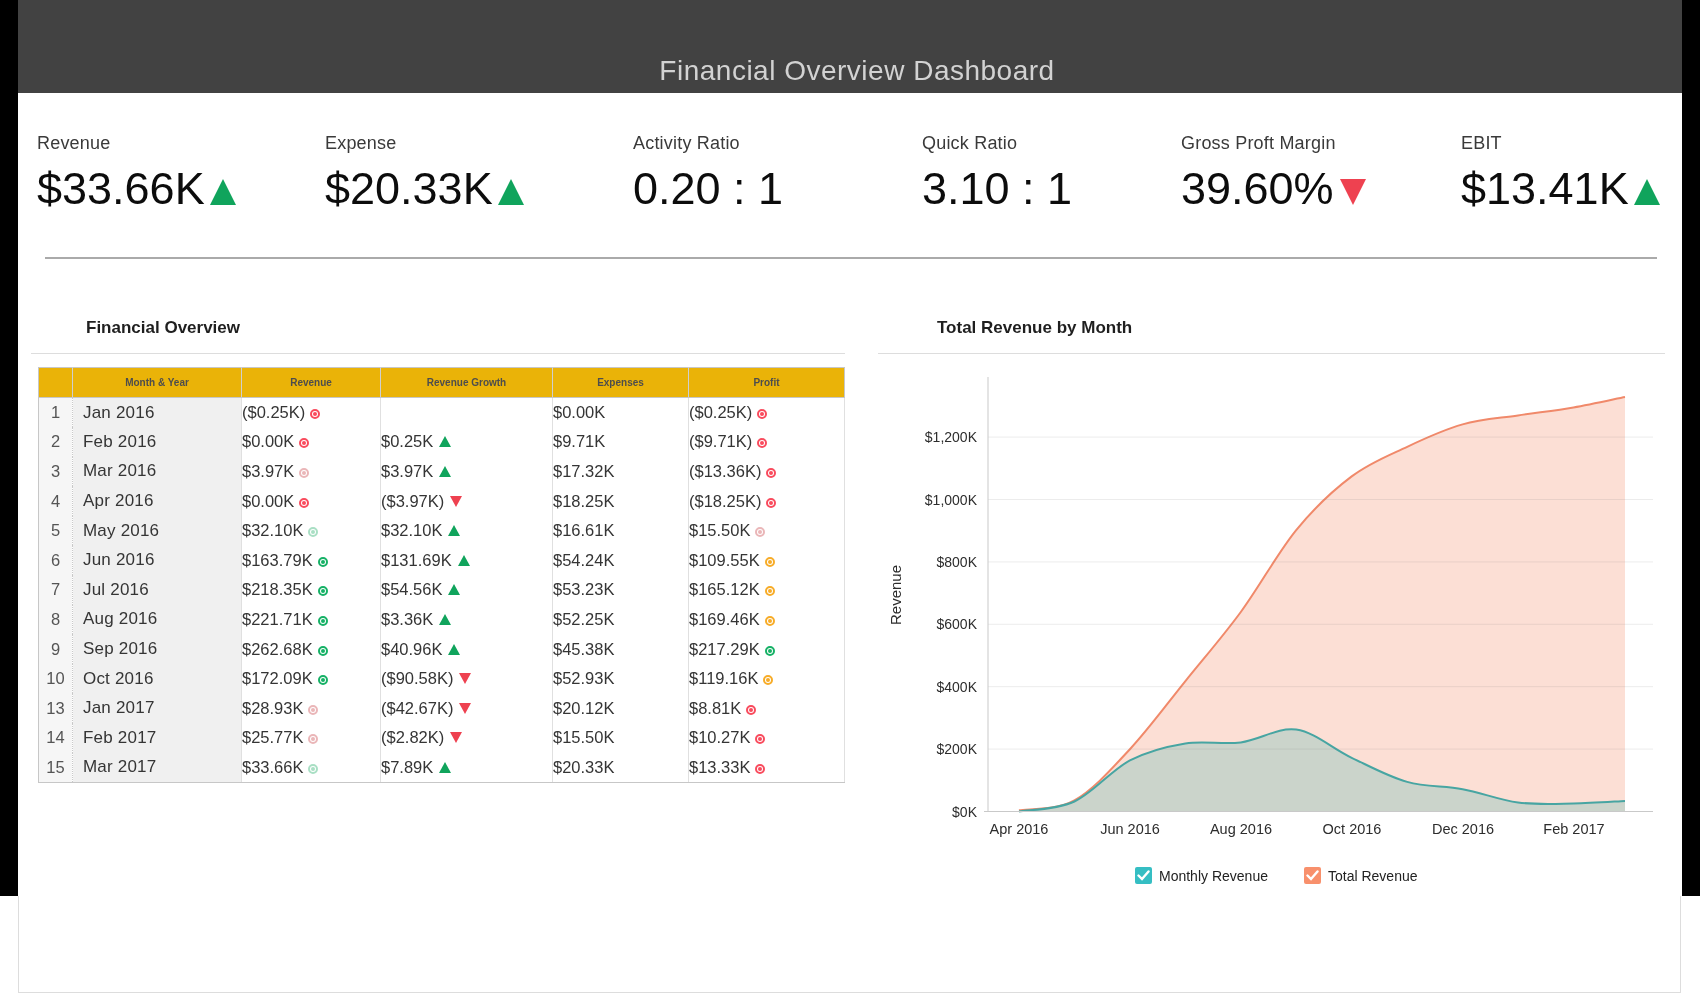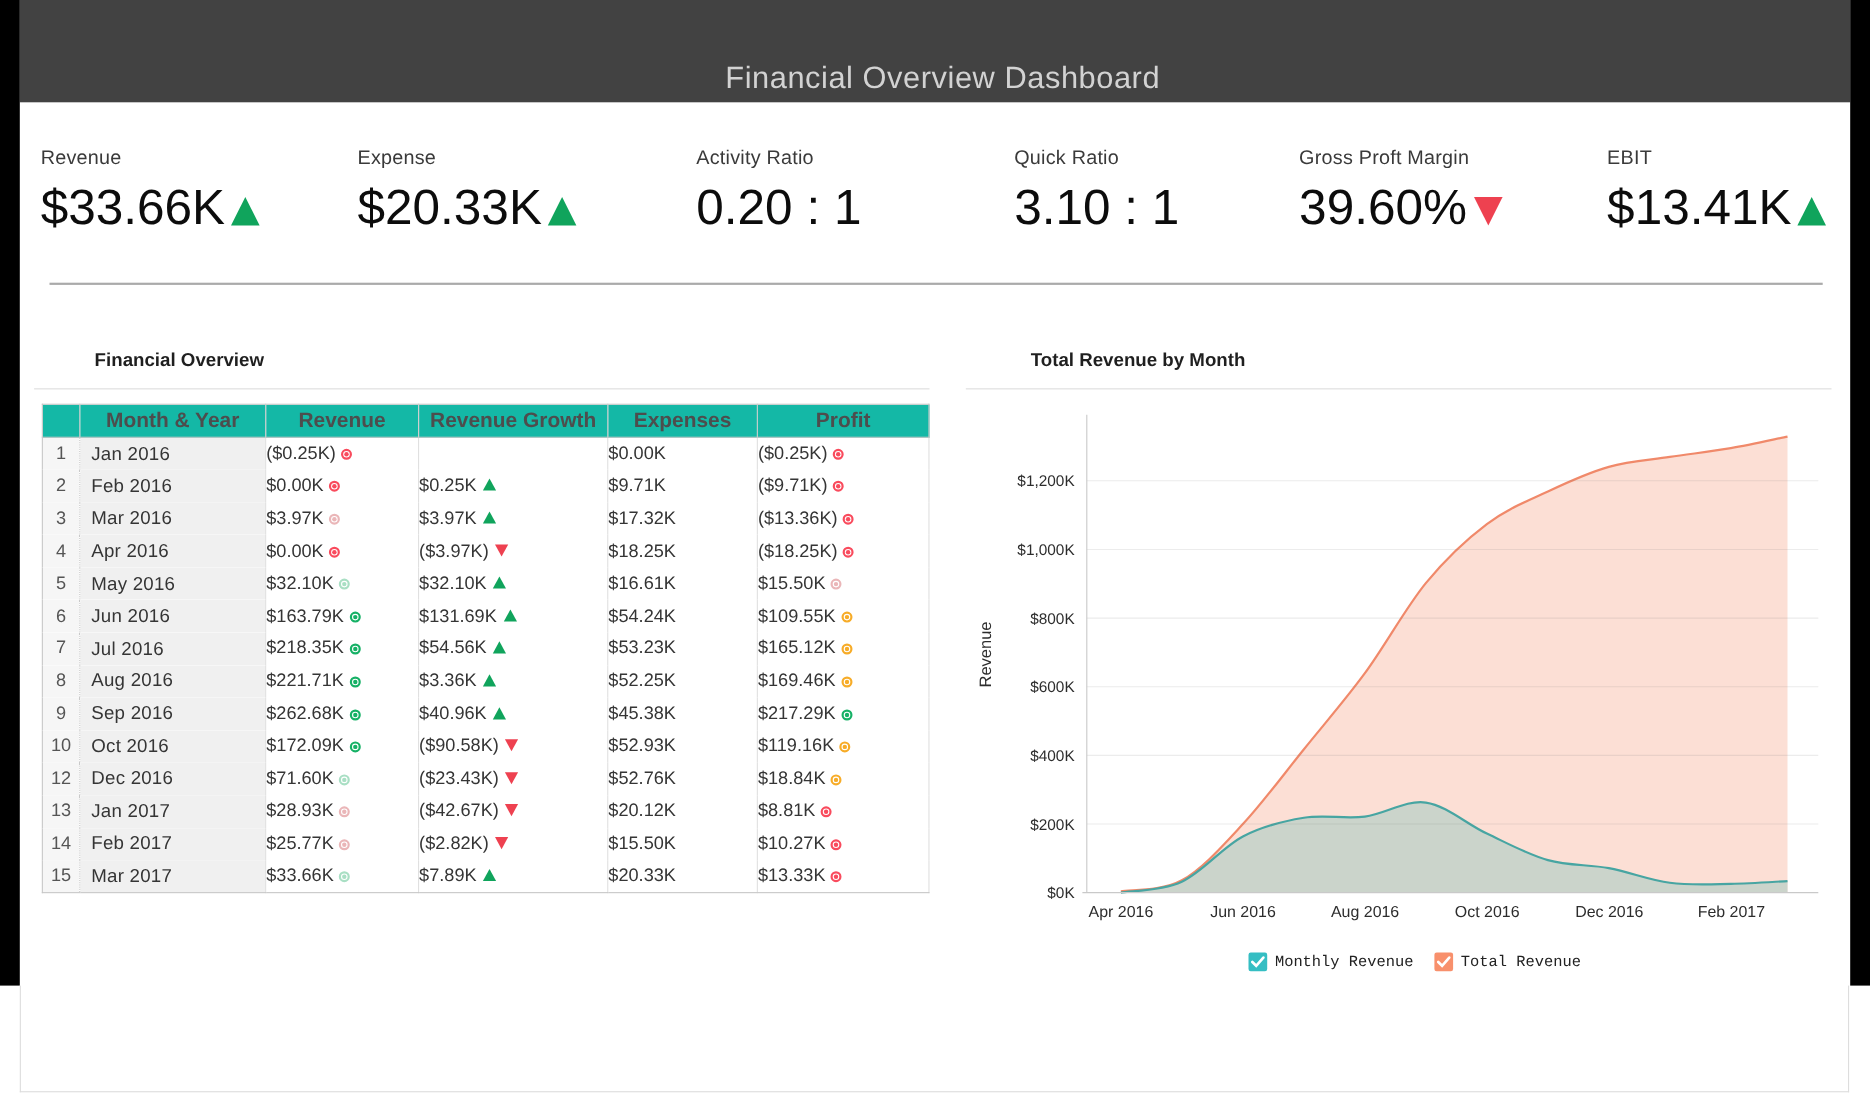--- a/index.html
+++ b/index.html
@@ -15,41 +15,41 @@
 .kpi { top:133px; }
 .kpi .lb { font-size:18px; letter-spacing:0.2px; color:#3a3a3a; }
 .kpi .vl { font-size:45px; color:#0c0c0c; line-height:1; margin-top:12px; white-space:nowrap; }
 .tri-u { display:inline-block; width:0; height:0; border-left:13px solid transparent; border-right:13px solid transparent; border-bottom:26px solid #10a45c; margin-left:5px; vertical-align:-1px; }
 .tri-d { display:inline-block; width:0; height:0; border-left:13px solid transparent; border-right:13px solid transparent; border-top:26px solid #ee4150; margin-left:6px; vertical-align:-1px; }
 .kdiv { left:45px; top:257px; width:1612px; height:2px; background:#aaa; }
 .stitle { font-size:17px; font-weight:bold; color:#1f1f1f;margin-left:47px; }
 .sdiv { height:1px; background:#ddd; }
 
 table.ft { position:absolute; left:38px; top:367px; width:806px; border-collapse:collapse; table-layout:fixed; font-size:16.5px; }
-.ft th { background:#14b8a6; font-weight:bold; color:#4d4d4d; font-size:19px; height:30px; border:1px solid #c7c7c7; border-left:none; border-right:1px solid #cfcfcf; }
+.ft th { background:#eab308; font-weight:bold; color:#4d4d4d; font-size:10px; height:30px; border:1px solid #c7c7c7; border-left:none; border-right:1px solid #cfcfcf; }
 .ft th:first-child { border-left:1px solid #c7c7c7; }
 .ft th:last-child { border-right:1px solid #c7c7c7; }
 .ft td { height:29.6px; color:#353535; border-right:1px solid #e0e0e0; white-space:nowrap; overflow:hidden; }
 .ft tr:last-child td { border-bottom:1px solid #c7c7c7; }
 .ft td.c0 { background:#f6f6f6; color:#555; text-align:center; border-left:1px solid #c7c7c7; border-right:1px dotted #c9c9c9; }
 .ft td.c1 { background:#f0f0f0; padding-left:10px; font-size:17px; letter-spacing:0.2px; }
 .ft td.cn { text-align:left; padding-right:6px; }
 .ft td:last-child { padding-right:11px; }
 .ft td.ce { padding-right:10px; }
 .ic { display:inline-block; position:relative; width:10px; height:10px; border-radius:50%; margin-left:5px; vertical-align:-1px; }
 .ic i { position:absolute; left:3px; top:3px; width:4px; height:4px; border-radius:50%; }
 .ic.r { border:2px solid #f94b5d; } .ic.r i { left:1px; top:1px; background:#f94b5d; }
 .ic.rf { border:2px solid #eab6b8; } .ic.rf i { left:1px; top:1px; background:#eab6b8; }
 .ic.g { border:2px solid #16b166; } .ic.g i { left:1px; top:1px; background:#16b166; }
 .ic.gf { border:2px solid #a9dfc4; } .ic.gf i { left:1px; top:1px; background:#a9dfc4; }
 .ic.a { border:2px solid #f7ac28; } .ic.a i { left:1px; top:1px; background:#f7ac28; }
 .tu { display:inline-block; width:0; height:0; border-left:6px solid transparent; border-right:6px solid transparent; border-bottom:11px solid #10a45c; margin-left:6px; }
 .tdw { display:inline-block; width:0; height:0; border-left:6px solid transparent; border-right:6px solid transparent; border-top:11px solid #ee4150; margin-left:6px; }
 
-.leg { top:866px; height:18px;font-family:Liberation Mono, monospace; }
+.leg { top:866px; height:18px; }
 .leg .box { display:inline-block; width:17px; height:17px; border-radius:2px; position:relative; vertical-align:middle; }
 .leg .box svg { position:absolute; left:2px; top:3px; }
 .leg .lt { font-size:14px; color:#222; vertical-align:middle; margin-left:7px; }
 </style>
 </head>
 <body>
 <div class="abs header">
     <div class="t">Financial Overview Dashboard</div>
   </div>
 <div class="abs blackL"></div>
@@ -168,28 +168,20 @@
         <td class="cn ce">$45.38K</td>
         <td class="cn"><span class="v">$217.29K</span><span class="ic g"><i></i></span></td>
       </tr>
 <tr>
         <td class="c0">10</td>
         <td class="c1">Oct 2016</td>
         <td class="cn"><span class="v">$172.09K</span><span class="ic g"><i></i></span></td>
         <td class="cn"><span class="v">($90.58K)</span><span class="tdw"></span></td>
         <td class="cn ce">$52.93K</td>
         <td class="cn"><span class="v">$119.16K</span><span class="ic a"><i></i></span></td>
-      </tr>
-<tr>
-        <td class="c0">12</td>
-        <td class="c1">Dec 2016</td>
-        <td class="cn"><span class="v">$71.60K</span><span class="ic gf"><i></i></span></td>
-        <td class="cn"><span class="v">($23.43K)</span><span class="tdw"></span></td>
-        <td class="cn ce">$52.76K</td>
-        <td class="cn"><span class="v">$18.84K</span><span class="ic a"><i></i></span></td>
       </tr>
 <tr>
         <td class="c0">13</td>
         <td class="c1">Jan 2017</td>
         <td class="cn"><span class="v">$28.93K</span><span class="ic rf"><i></i></span></td>
         <td class="cn"><span class="v">($42.67K)</span><span class="tdw"></span></td>
         <td class="cn ce">$20.12K</td>
         <td class="cn"><span class="v">$8.81K</span><span class="ic r"><i></i></span></td>
       </tr>
 <tr>

